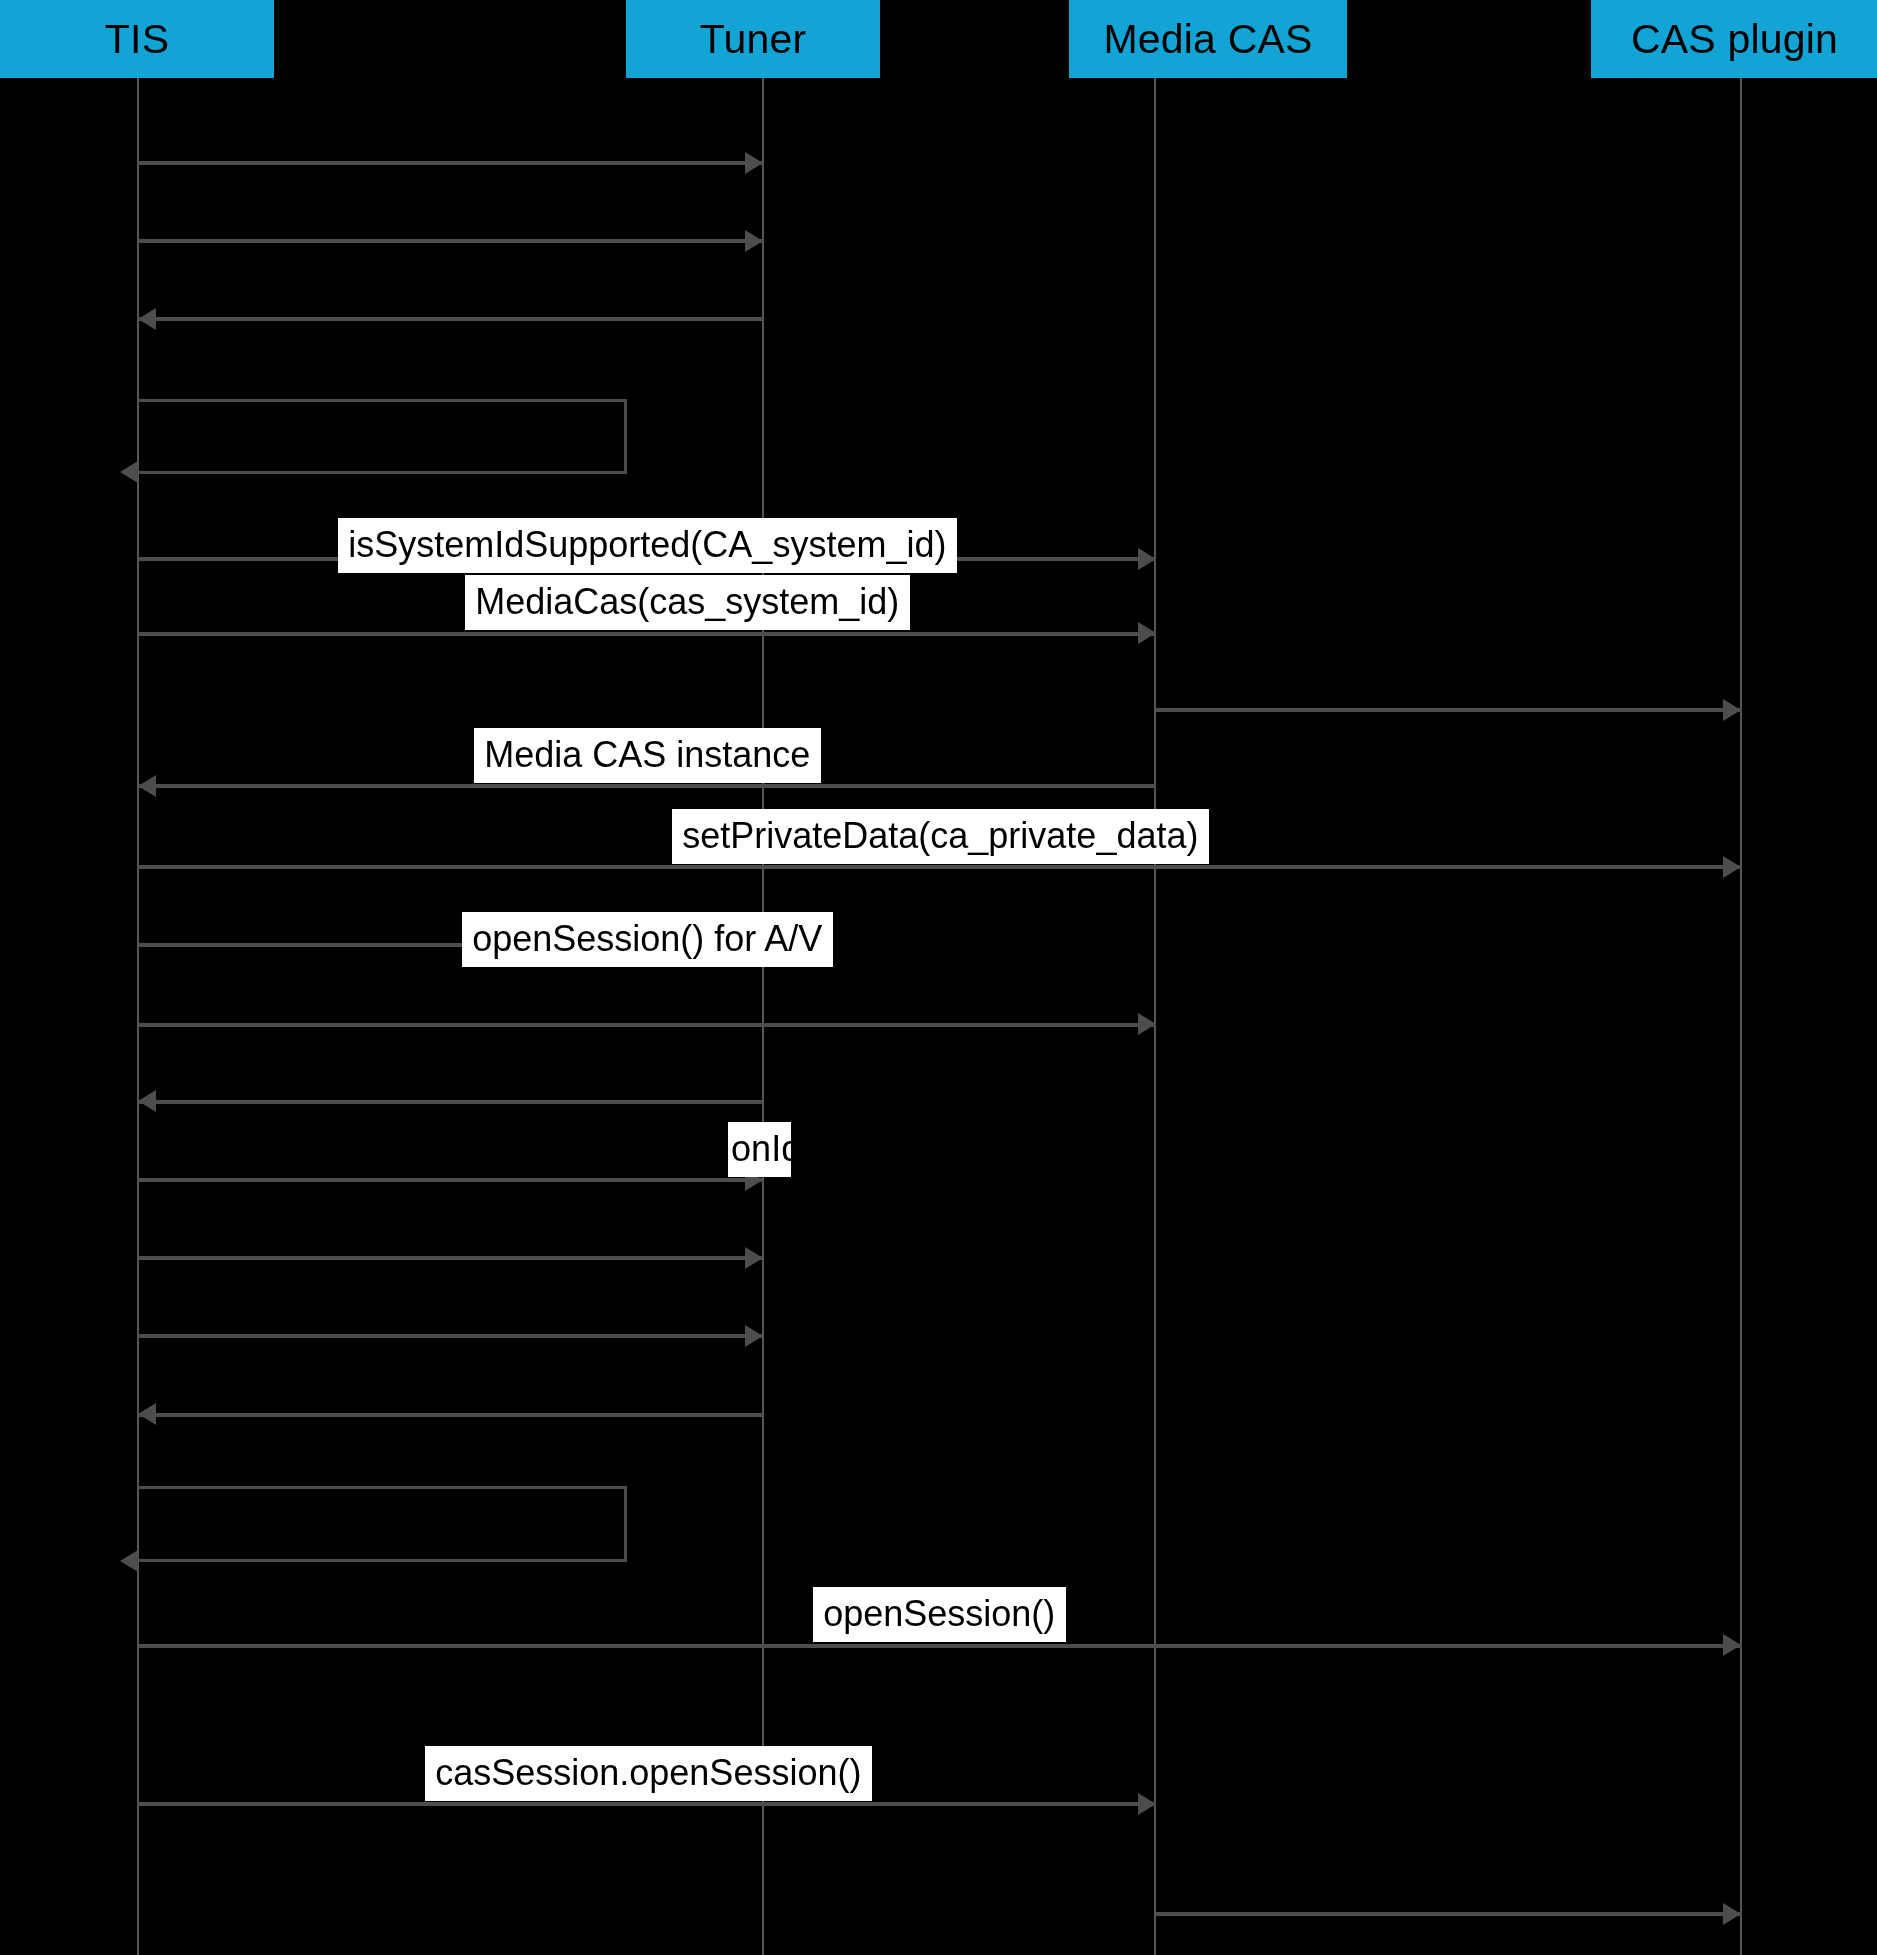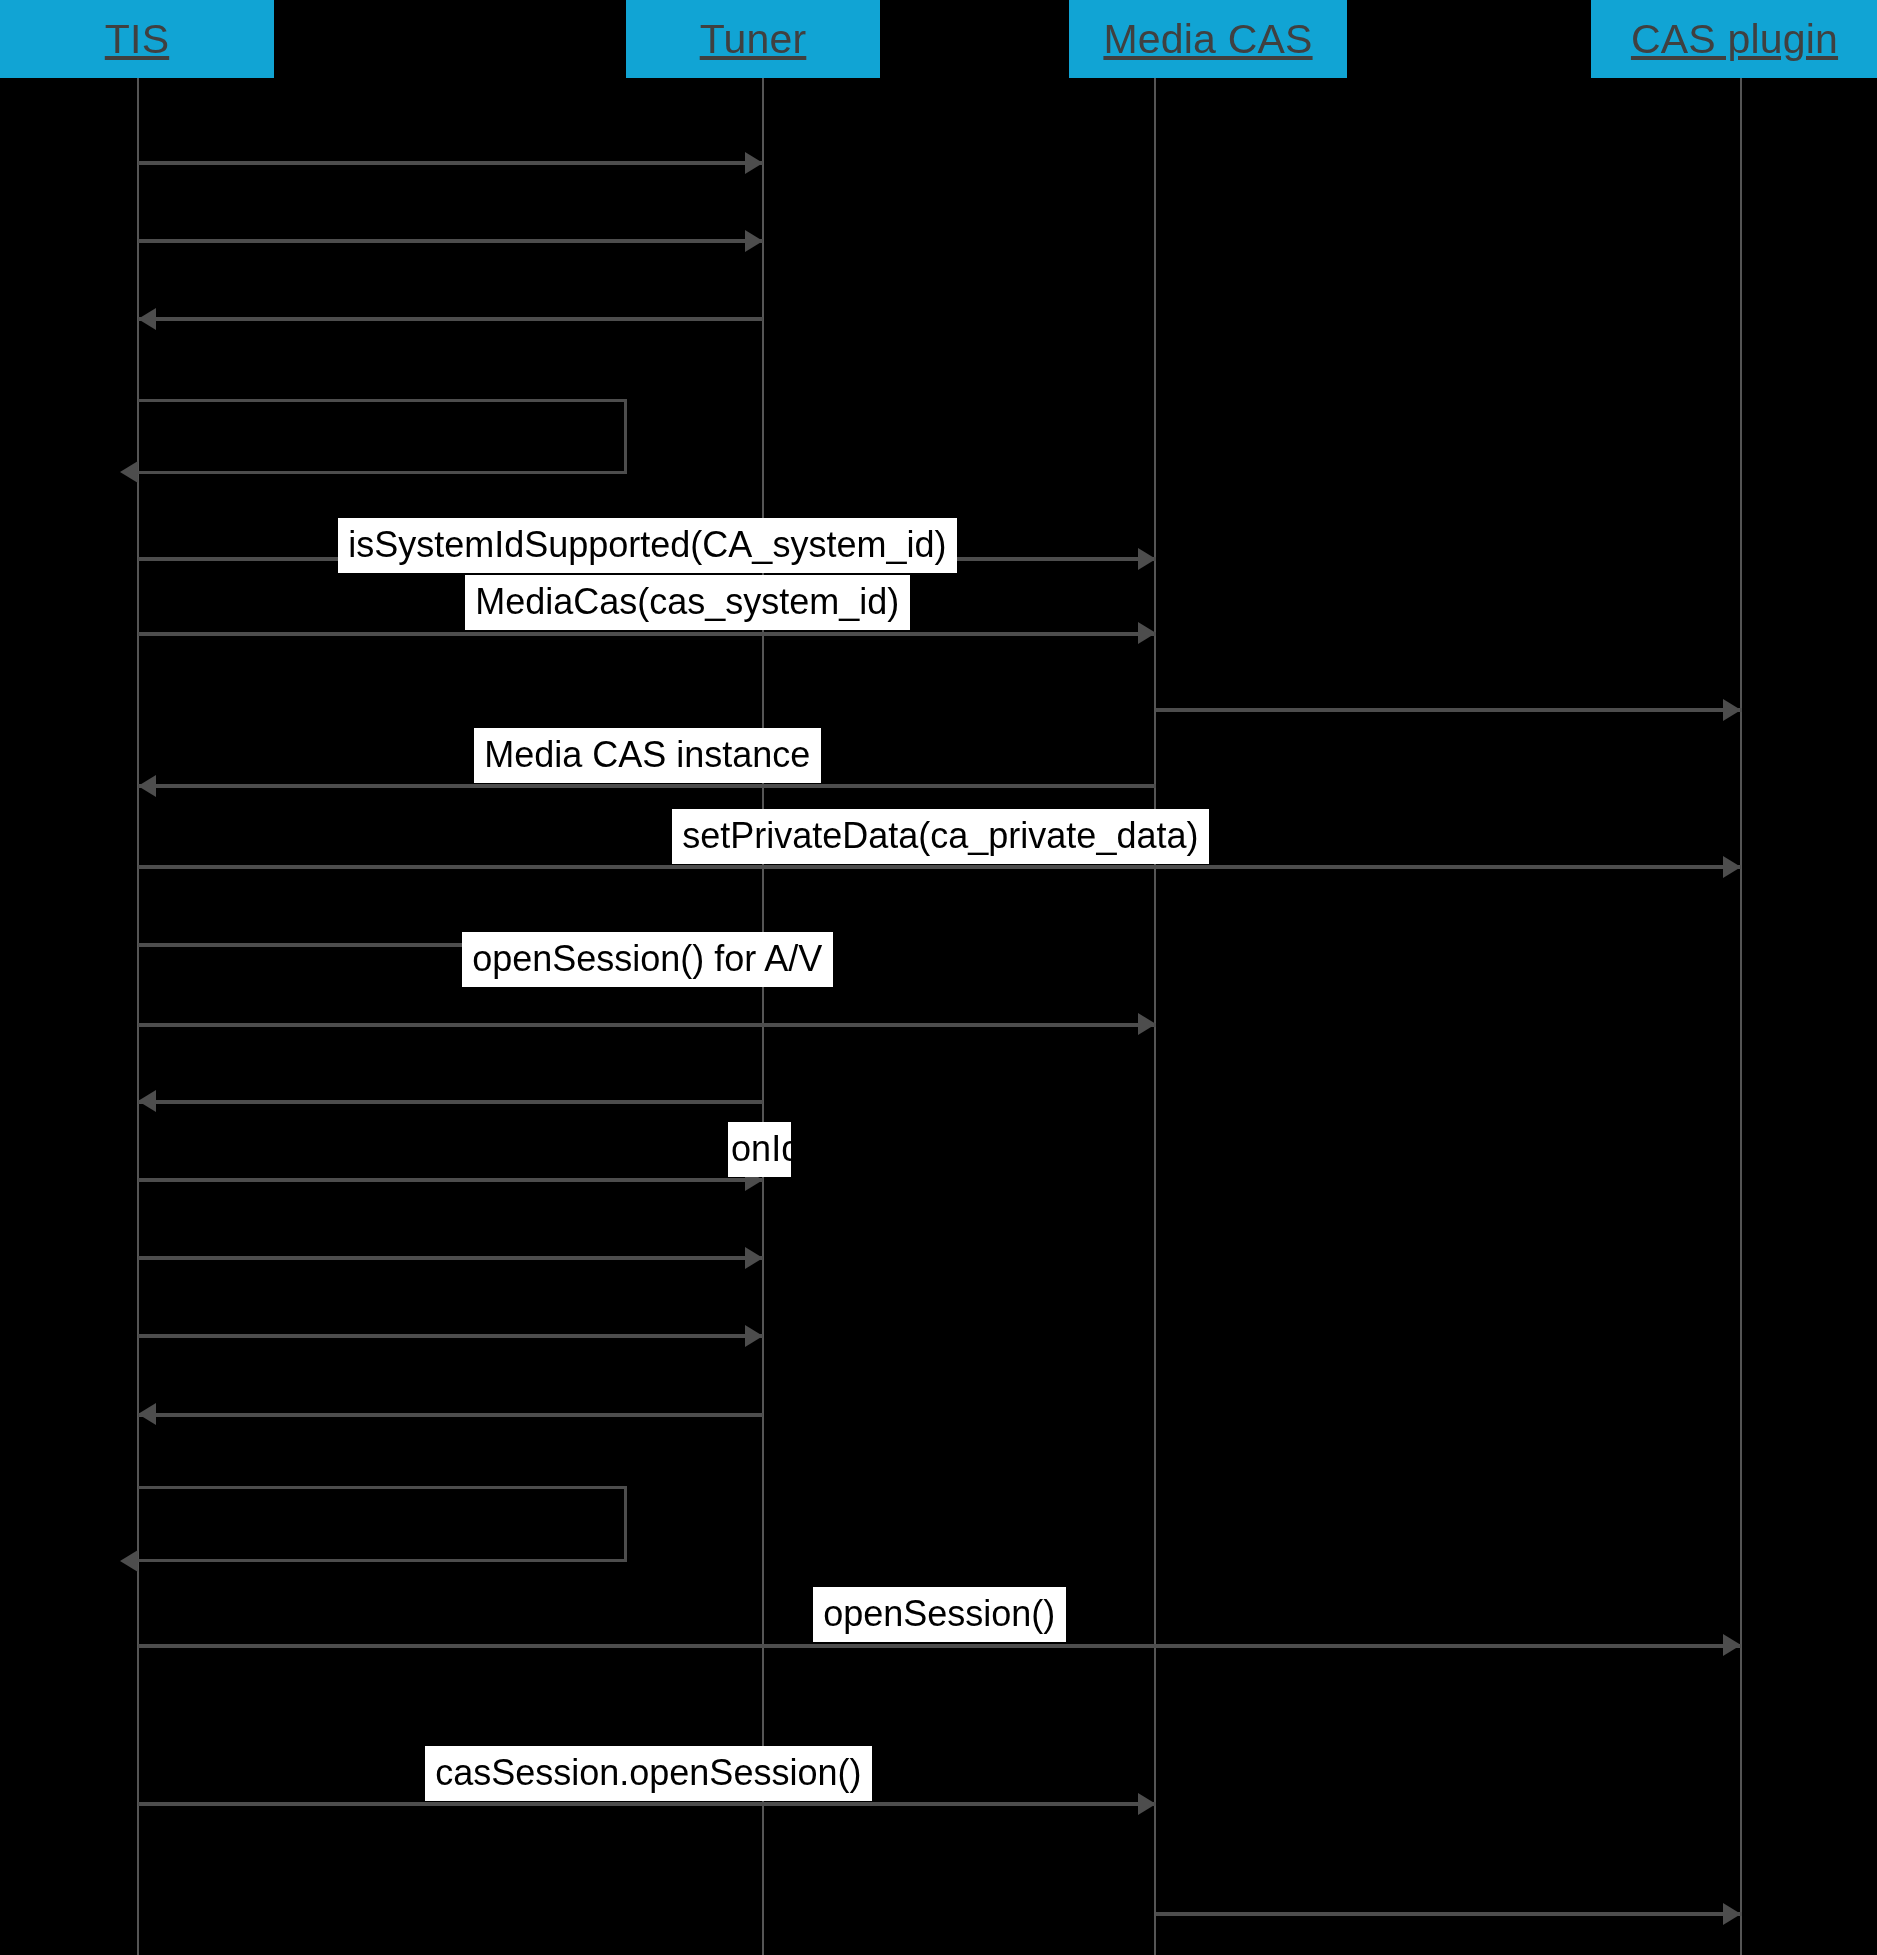--- a/index.html
+++ b/index.html
@@ -18,27 +18,26 @@
   }
   .participant-box {
     position: absolute;
     background: #11a4d4;
     display: flex;
     align-items: center;
     justify-content: center;
     box-sizing: border-box;
   }
   .participant-label {
-    color: #404040;
+    color: #000000;
     font-size: 41px;
     font-family: "Liberation Sans", sans-serif;
     letter-spacing: 0.2px;
     white-space: nowrap;
     line-height: 1;
-    text-decoration: underline;
   }
   .lifeline {
     position: absolute;
     width: 2.3px;
     background: #555555;
   }
   .msg-line {
     position: absolute;
     height: 3.5px;
     background: #4d4d4d;
@@ -145,21 +144,21 @@
         <div class="arrowhead right" style="top: 856px; left: 1723px;"></div>
         <div class="msg-label" style="visibility: visible; left: 672px; top: 809px;">setPrivateData(ca_private_data)</div>
       </div>
       <div>
         <div class="msg-line" style="left: 138px; top: 943px; width: 625px;"></div>
         <div class="arrowhead right" style="top: 934px; left: 745px;"></div>
       </div>
       <div>
         <div class="msg-line" style="left: 138px; top: 1023px; width: 1018px;"></div>
         <div class="arrowhead right" style="top: 1013px; left: 1138px;"></div>
-        <div class="msg-label" style="visibility: visible; left: 462px; top: 932px;">openSession() for A/V</div>
+        <div class="msg-label" style="visibility: visible; left: 462px; top: 912px;">openSession() for A/V</div>
       </div>
       <div>
         <div class="msg-line" style="left: 138px; top: 1100px; width: 625px;"></div>
         <div class="arrowhead left" style="top: 1090px; left: 138px;"></div>
       </div>
       <div>
         <div class="msg-line" style="left: 138px; top: 1178px; width: 625px;"></div>
         <div class="arrowhead right" style="top: 1169px; left: 745px;"></div>
         <div class="msg-label clipped" style="visibility: visible; width: 63px; left: 728px; top: 1122px;">onId</div>
       </div>

